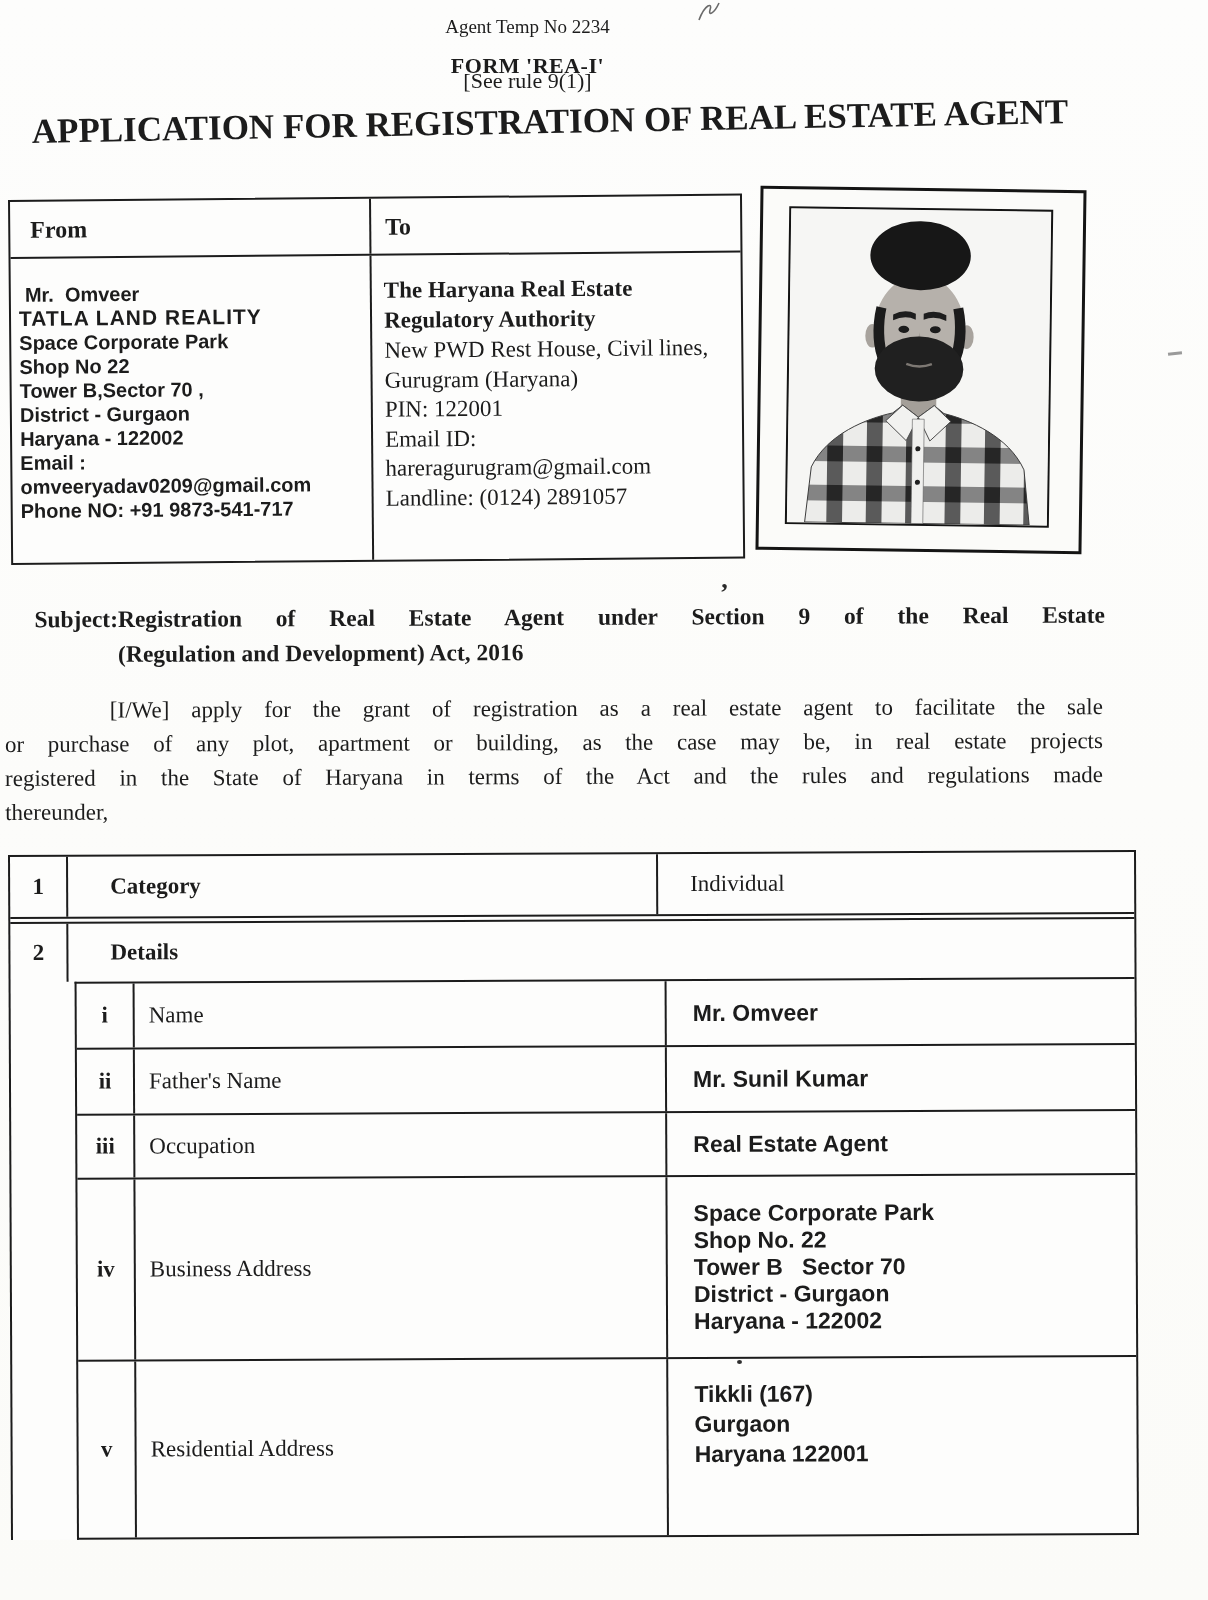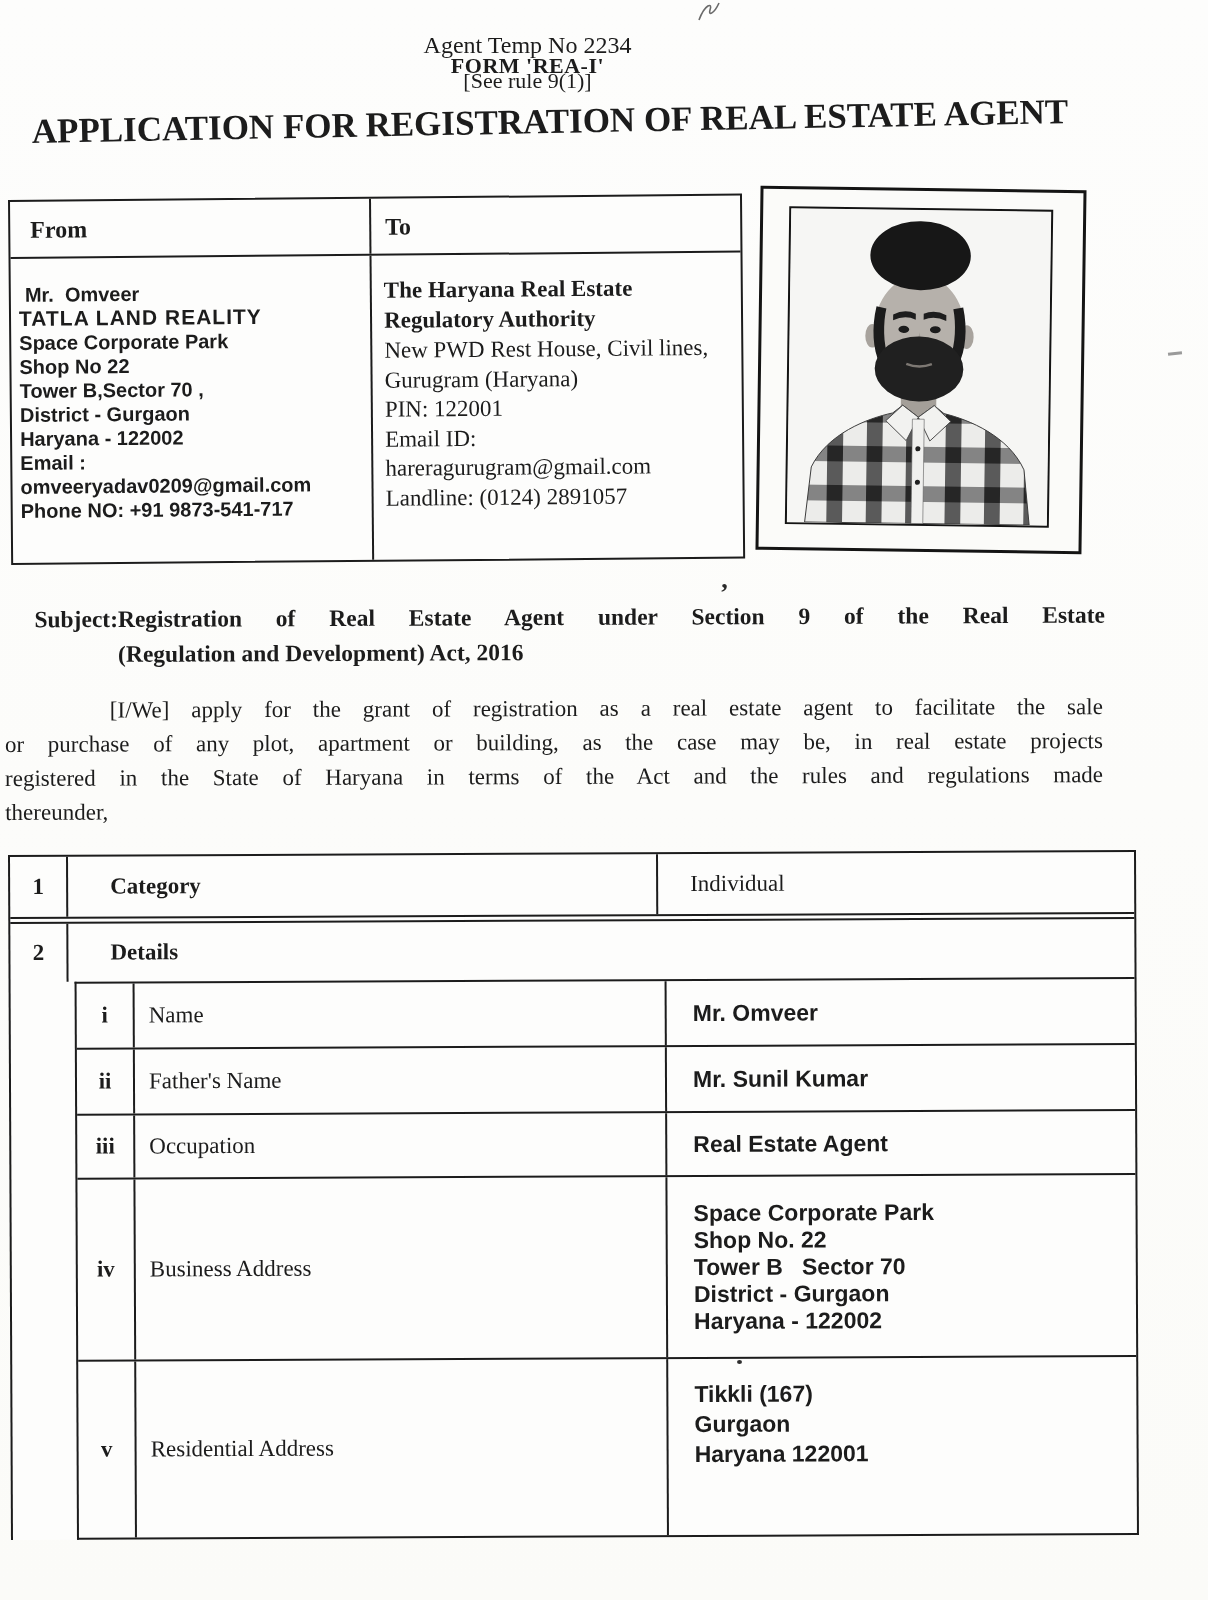--- a/index.html
+++ b/index.html
@@ -3,21 +3,21 @@
 <meta charset="utf-8">
 <style>
   * { margin:0; padding:0; box-sizing:border-box; }
   html,body { background:#ffffff; }
   .page {
     position:relative; width:1208px; height:1600px; overflow:hidden;
     background:linear-gradient(180deg,#fdfdfc 0%,#fbfbf8 100%);
     color:#1c1c1c; font-family:"Liberation Serif", serif;
   }
   
-  .hdr-temp   { position:absolute; top:32px;  left:0; width:1055px; text-align:center; font-size:24px; }
+  .hdr-temp   { position:absolute; top:16px;  left:0; width:1055px; text-align:center; font-size:19px; }
   .hdr-form   { position:absolute; top:53px;  left:0; width:1055px; text-align:center; font-size:22px; font-weight:bold; letter-spacing:.5px; }
   .hdr-rule   { position:absolute; top:68px;  left:0; width:1055px; text-align:center; font-size:22px; }
   .hdr-title  { position:absolute; top:102px; left:0; width:1100px; text-align:center; font-size:35px; font-weight:bold;
                 white-space:nowrap; transform:rotate(-1.1deg); }
   
   .ft-table { position:absolute; left:8px; top:200px; width:734px; height:365px;
               border:2px solid #1c1c1c; transform:rotate(-0.5deg); transform-origin:left top;
               display:flex; flex-direction:column; background:#fdfdfc; }
   .ft-head  { display:flex; height:57px; border-bottom:2px solid #1c1c1c; }
   .ft-head .fh { width:361px; border-right:2px solid #1c1c1c; padding:15px 0 0 20px; font-weight:bold; font-size:24px; }

